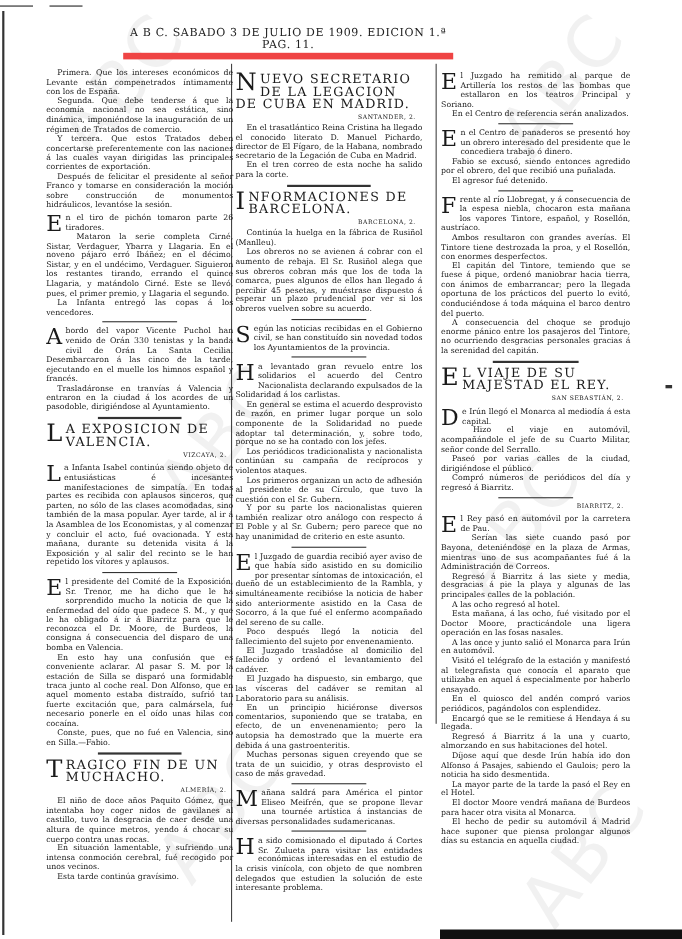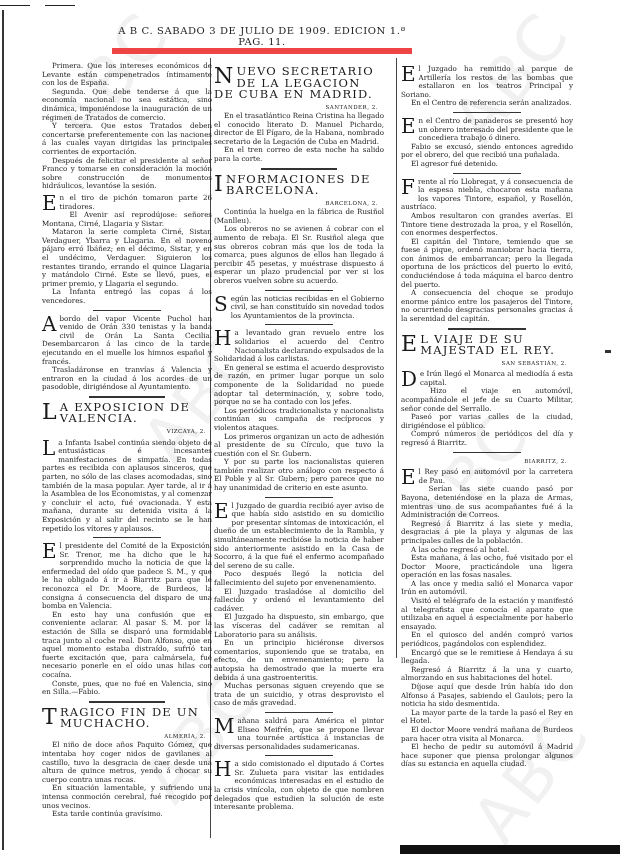--- a/index.html
+++ b/index.html
@@ -65,21 +65,20 @@
   <div class="col-rule rule-a"></div>
   <div class="col-rule rule-c"></div>
 
   <div class="col col1">
     <p>Primera. Que los intereses económicos de Levante están compenetrados íntimamente con los de España.</p>
     <p>Segunda. Que debe tenderse á que la economía nacional no sea estática, sino dinámica, imponiéndose la inauguración de un régimen de Tratados de comercio.</p>
     <p>Y tercera. Que estos Tratados deben concertarse preferentemente con las naciones á las cuales vayan dirigidas las principales corrientes de exportación.</p>
     <p>Después de felicitar el presidente al señor Franco y tomarse en consideración la moción sobre construcción de monumentos hidráulicos, levantóse la sesión.</p>
 
     <p class="dropcap-para"><span class="cap">E</span><span>n el tiro de pichón tomaron parte 26 tiradores.</span></p>
-    <p>El Avenir así reprodújose: señores Montana, Cirné, Llagaria y Sistar.</p>
     <p>Mataron la serie completa Cirné, Sistar, Verdaguer, Ybarra y Llagaria. En el noveno pájaro erró Ibáñez; en el décimo, Sistar, y en el undécimo, Verdaguer. Siguieron los restantes tirando, errando el quince Llagaria, y matándolo Cirné. Este se llevó, pues, el primer premio, y Llagaria el segundo.</p>
     <p>La Infanta entregó las copas á los vencedores.</p>
     <div class="divider"></div>
 
     <p class="dropcap-para"><span class="cap">A</span><span>bordo del vapor Vicente Puchol han venido de Orán 330 tenistas y la banda civil de Orán La Santa Cecilia. Desembarcaron á las cinco de la tarde, ejecutando en el muelle los himnos español y francés.</span></p>
     <p>Trasladáronse en tranvías á Valencia y entraron en la ciudad á los acordes de un pasodoble, dirigiéndose al Ayuntamiento.</p>
     <div class="divider orn"></div>
 
     <div class="headline"><span class="initial">L</span><span>A EXPOSICION DE VALENCIA.</span></div>
     <div class="dateline" style="clear:both">VIZCAYA, 2.</div>
@@ -149,21 +148,21 @@
     <p>Hizo el viaje en automóvil, acompañándole el jefe de su Cuarto Militar, señor conde del Serrallo.</p>
     <p>Paseó por varias calles de la ciudad, dirigiéndose el público.</p>
     <p>Compró números de periódicos del día y regresó á Biarritz.</p>
     <div class="divider"></div>
     <div class="dateline">BIARRITZ, 2.</div>
     <p class="dropcap-para"><span class="cap">E</span><span>l Rey pasó en automóvil por la carretera de Pau.</span></p>
     <p>Serían las siete cuando pasó por Bayona, deteniéndose en la plaza de Armas, mientras uno de sus acompañantes fué á la Administración de Correos.</p>
     <p>Regresó á Biarritz á las siete y media, desgracias á pie la playa y algunas de las principales calles de la población.</p>
     <p>A las ocho regresó al hotel.</p>
     <p>Esta mañana, á las ocho, fué visitado por el Doctor Moore, practicándole una ligera operación en las fosas nasales.</p>
-    <p>A las once y media salió el Monarca vapor Irún en automóvil.</p>
+    <p>A las once y junto salió el Monarca para Irún en automóvil.</p>
     <p>Visitó el telégrafo de la estación y manifestó al telegrafista que conocía el aparato que utilizaba en aquel á especialmente por haberlo ensayado.</p>
     <p>En el quiosco del andén compró varios periódicos, pagándolos con esplendidez.</p>
     <p>Encargó que se le remitiese á Hendaya á su llegada.</p>
     <p>Regresó á Biarritz á la una y cuarto, almorzando en sus habitaciones del hotel.</p>
     <p>Díjose aquí que desde Irún había ido don Alfonso á Pasajes, sabiendo el Gaulois; pero la noticia ha sido desmentida.</p>
     <p>La mayor parte de la tarde la pasó el Rey en el Hotel.</p>
     <p>El doctor Moore vendrá mañana de Burdeos para hacer otra visita al Monarca.</p>
     <p>El hecho de pedir su automóvil á Madrid hace suponer que piensa prolongar algunos días su estancia en aquella ciudad.</p>
   </div>
 

